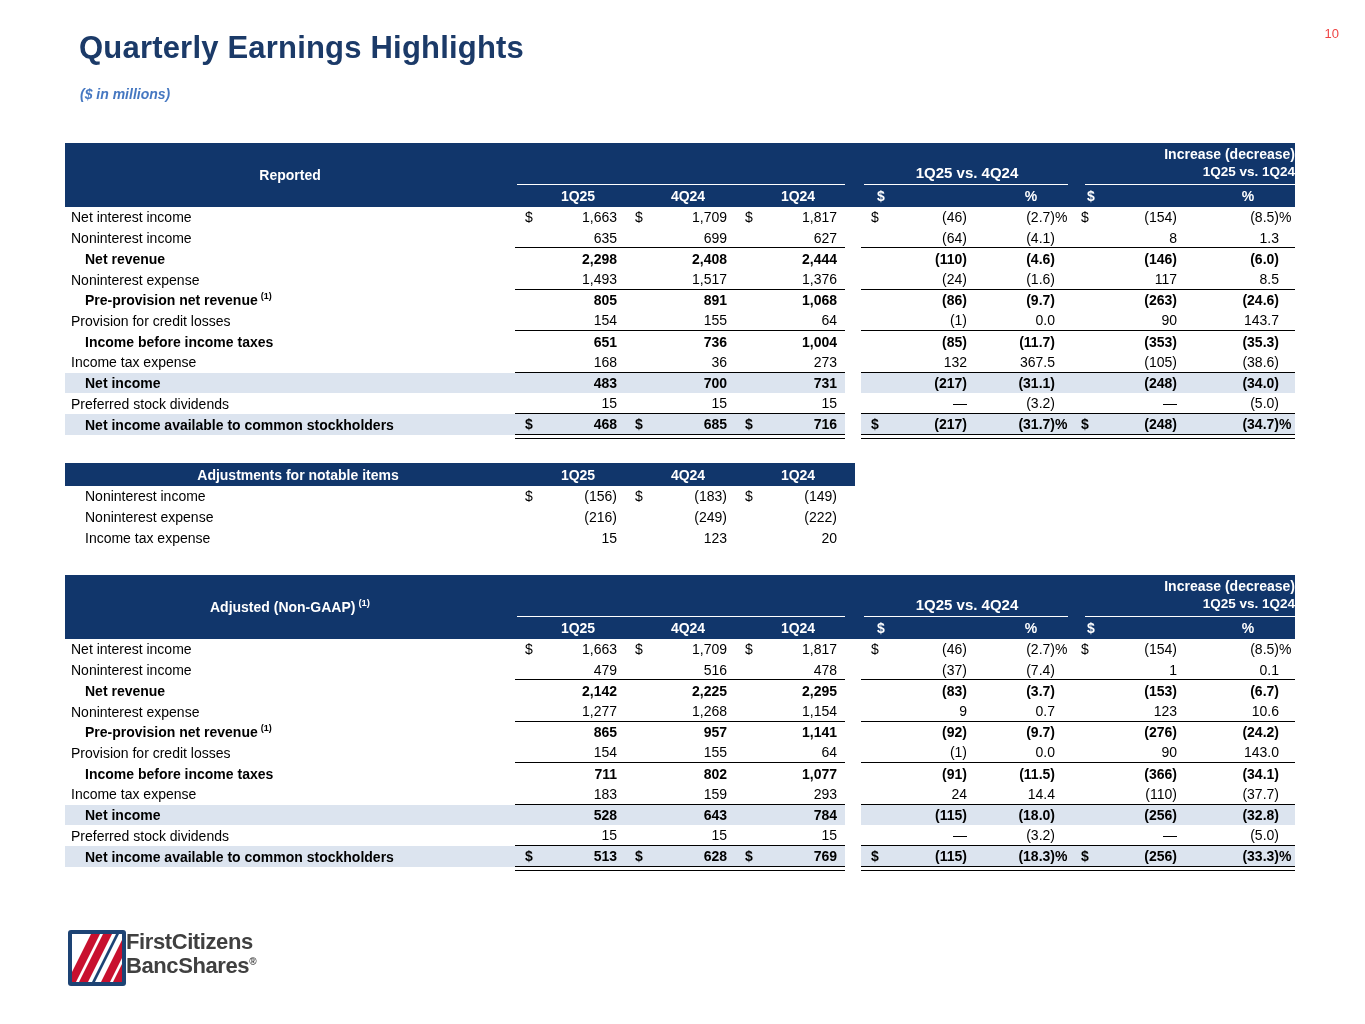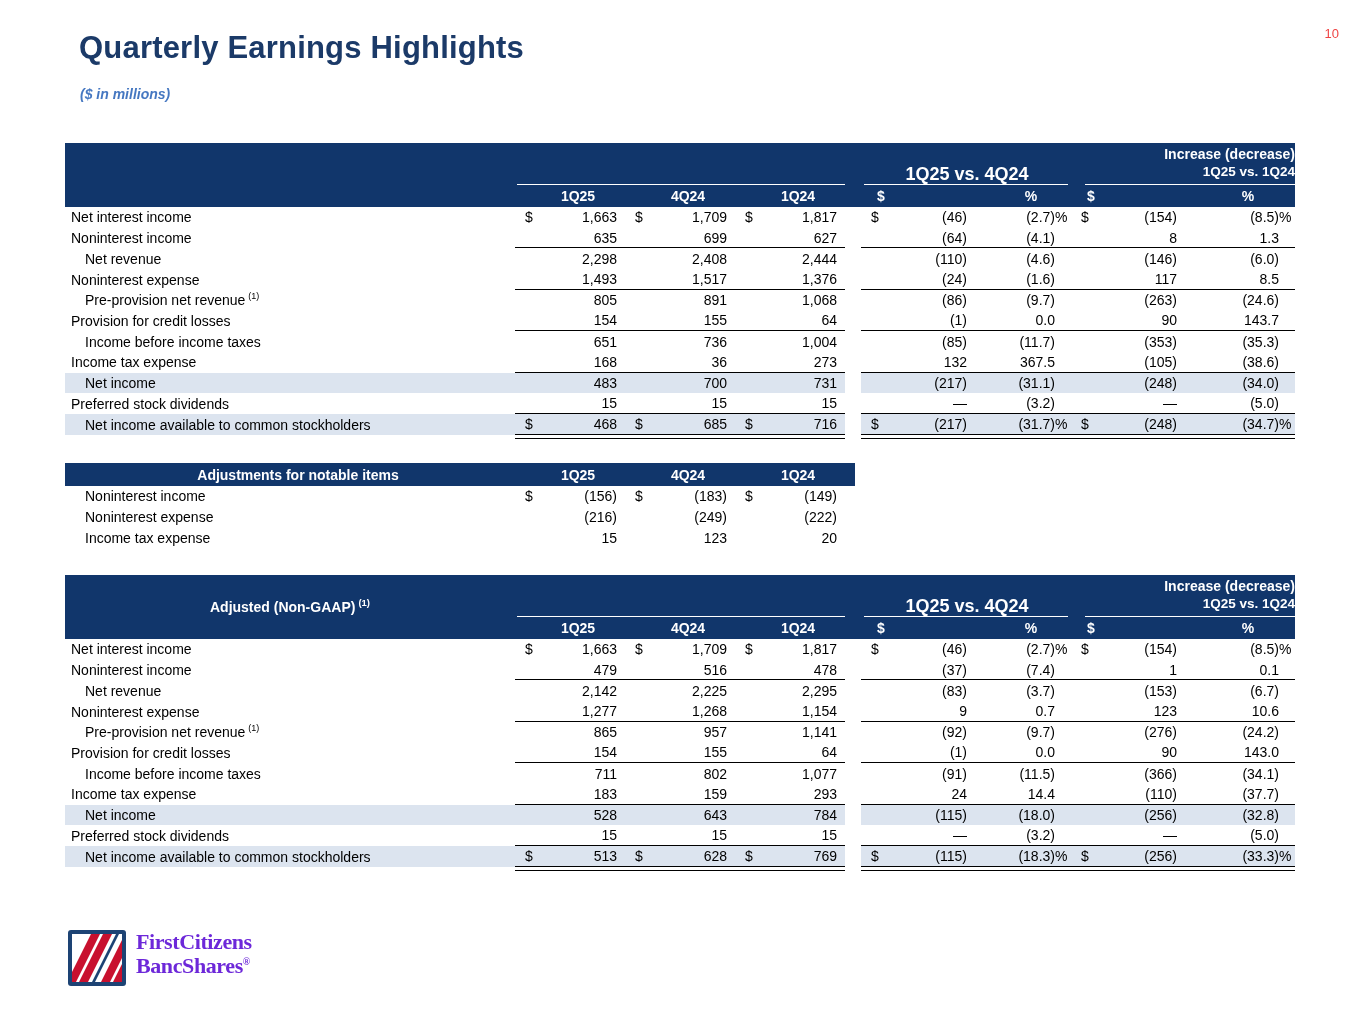--- a/index.html
+++ b/index.html
@@ -22,68 +22,69 @@
   .big{width:1230px}
   .sml{width:790px}
 
   .thead{position:relative;background:var(--navy);color:#fff;font-weight:700}
   .big .thead{height:64px}
   .sml .thead{height:23px}
 
   .h-label{position:absolute;left:0;top:0;width:450px;height:100%;display:flex;align-items:center;justify-content:center;font-size:14px}
   .hsup{font-size:9.5px;position:relative;top:-5px;margin-left:3px}
   .h-incdec{position:absolute;left:796px;width:434px;top:3px;text-align:right;font-size:14px}
-  .h-vs1{position:absolute;left:796px;width:212px;top:21px;text-align:center;font-size:18px}
+  .h-vs1{position:absolute;left:796px;width:212px;top:21px;text-align:center;font-size:15px}
   .h-vs2{position:absolute;left:1014px;width:216px;top:21px;text-align:right;font-size:13.5px}
   .hline{position:absolute;height:0;border-top:1.5px solid #fff}
   .hl-left{left:452px;width:328px;top:41px}
   .hl-vs1{left:799px;width:204px;top:41px}
   .hl-vs2{left:1020px;width:210px;top:41px}
 
   .h-cols{position:absolute;left:8px;bottom:0;width:100%;height:22px;display:grid;grid-template-columns:var(--cbig);align-items:center;font-size:14px}
   .h-cols span{text-align:center}
   .hq1{grid-column:2/4}.hq2{grid-column:4/6}.hq3{grid-column:6/8}
   .hs4{grid-column:9/10}.hp1{grid-column:11/12}.hs5{grid-column:12/13}.hp2{grid-column:14/15}
   .sml .h-cols{top:0;height:100%;grid-template-columns:var(--csml)}
   .hlab{grid-column:1/2}
 
   .trow{display:grid;grid-template-columns:var(--cbig);height:20.72px;align-items:stretch;font-size:14px}
   .sml .trow{grid-template-columns:var(--csml)}
-  .trow.b{font-weight:400}
+  .trow.b{font-weight:700}
   .c{display:flex;align-items:center;overflow:visible}
   .lbl{padding-left:6px;white-space:nowrap}
   .ind{padding-left:20px}
   .cur{padding-left:10px}
   .num{justify-content:flex-end;padding-right:8px;white-space:nowrap}
   .pp{padding-right:16px}
   .sfx{display:inline-block;width:0;white-space:pre}
   .rsup{font-size:9px;position:relative;top:-4px;margin-left:3px}
   .ul{border-bottom:1.5px solid #000}
   .sh{background:var(--shade)}
   .dd{border-bottom:1.5px solid #000;position:relative}
   .dd::after{content:"";position:absolute;left:0;right:0;bottom:-5px;border-top:1.5px solid #000}
 
   .footer{position:absolute;left:68px;top:930px;display:flex;align-items:flex-start}
   .logo-mark{flex:0 0 auto}
-  .logo-text{margin-left:10px;font-family:Liberation Serif, serif;font-weight:700;color:#6d28d9;font-size:22px;line-height:1.08;letter-spacing:-.4px}
+  .logo-text{font-family:Liberation Sans, sans-serif;font-weight:700;color:#404040;font-size:22px;line-height:1.08;letter-spacing:-.4px}
   .logo-reg{font-size:10px;position:relative;top:-8px}
   .footnote{position:absolute;left:263px;top:946px;font-size:12.5px;color:#111}
   .fn-marker{font-weight:700;margin-right:7px}
 </style>
 </head>
 <body>
 
 <div class="page">
 
   <div class="page-num">10</div>
   <div class="title">Quarterly Earnings Highlights</div>
   <div class="subtitle">($ in millions)</div>
 
   <section class="tbl big" style="top:143px">
     <div class="thead">
+      <div class="h-label">Reported</div>
       <div class="h-incdec">Increase (decrease)</div>
       <div class="h-vs1">1Q25 vs. 4Q24</div>
       <div class="h-vs2">1Q25 vs. 1Q24</div>
       <div class="hline hl-left"></div>
       <div class="hline hl-vs1"></div>
       <div class="hline hl-vs2"></div>
       <div class="h-cols">
         <span class="hq1">1Q25</span>
         <span class="hq2">4Q24</span>
         <span class="hq3">1Q24</span>

